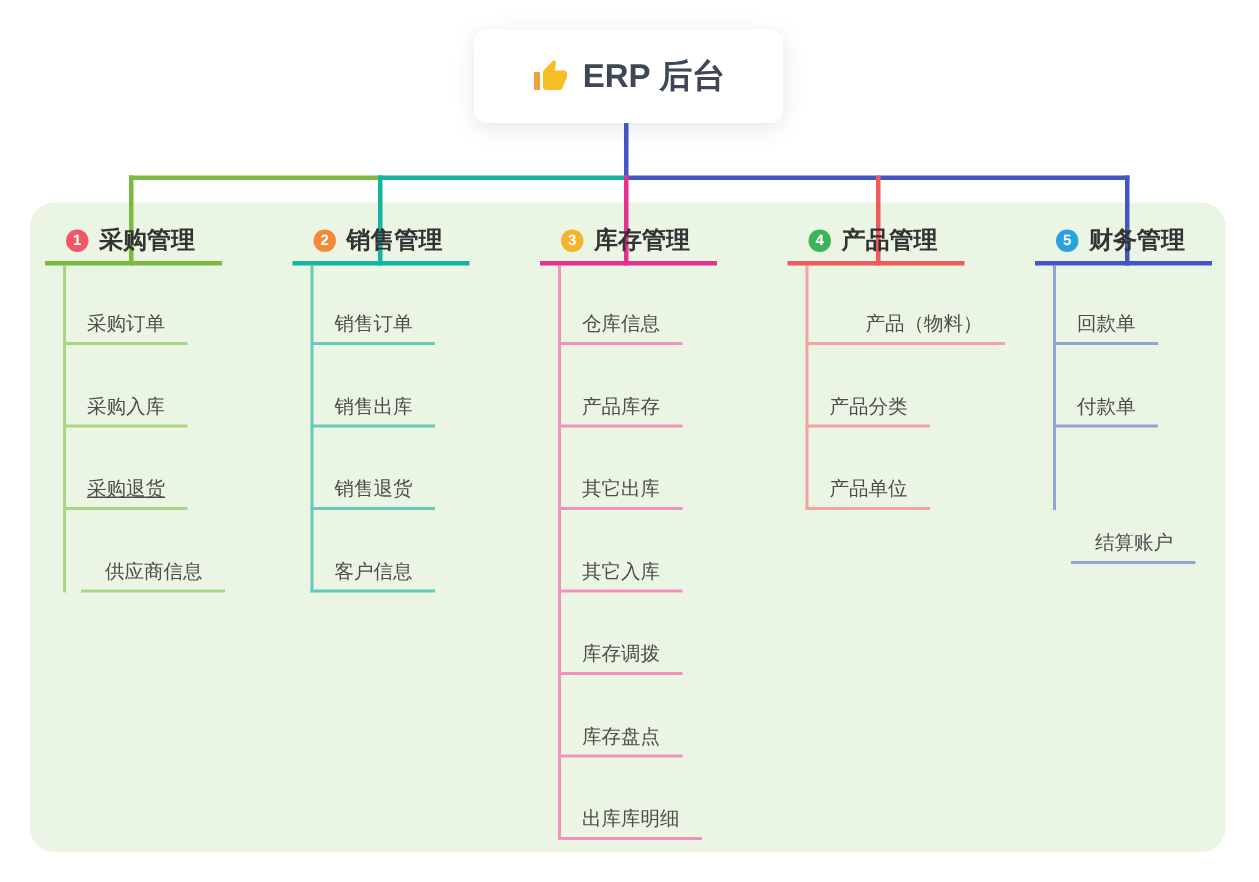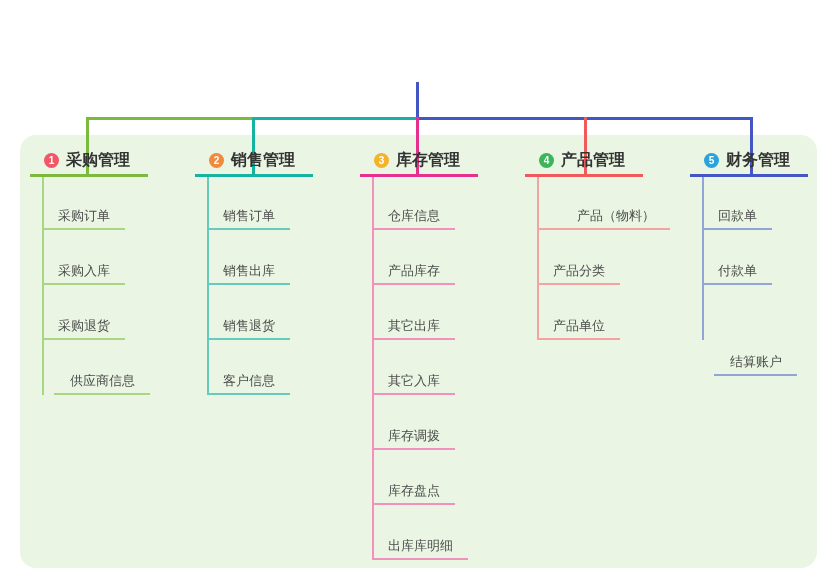--- a/index.html
+++ b/index.html
@@ -37,41 +37,48 @@
     line-height:21px;padding:0 15px 2px 16px;
     border-bottom:2px solid #000;
   }
 </style>
 </head>
 <body>
 
 <div class="stage" style="--panel-bg: #eaf6e3; --title-text: #333333; --child-text: #4c4c4c;">
   <div class="panel"></div>
 
+  <div class="root-card">
+    <svg width="24" height="24" viewBox="0 0 24 24" aria-hidden="true">
+      <path class="thumb-shade" fill="#e8a33d" d="M1 21h4V9H1z"></path>
+      <path class="thumb-main" fill="#f6bf26" d="M23 10c0-1.1-.9-2-2-2h-6.31l.95-4.57.03-.32c0-.41-.17-.79-.44-1.06L14.17 1 7.59 7.59C7.22 7.95 7 8.45 7 9v10c0 1.1.9 2 2 2h9c.83 0 1.54-.5 1.84-1.22l3.02-7.05c.09-.23.14-.47.14-.73v-2z"></path>
+    </svg>
+    <span>ERP 后台</span>
+  </div>
 
   <div id="connectors">
       <div class="seg" style="left: 416px; top: 82px; width: 3px; height: 38px; background: rgb(68, 86, 196);"></div>
       <div class="seg" style="left: 86px; top: 117px; width: 169px; height: 3px; background: rgb(124, 185, 63);"></div>
       <div class="seg" style="left: 252px; top: 117px; width: 166px; height: 3px; background: rgb(22, 178, 162);"></div>
       <div class="seg" style="left: 416px; top: 117px; width: 337px; height: 3px; background: rgb(68, 86, 196);"></div>
       <div class="seg" style="left: 86px; top: 117px; width: 3px; height: 60px; background: rgb(124, 185, 63);"></div>
       <div class="seg" style="left: 252px; top: 117px; width: 3px; height: 60px; background: rgb(22, 178, 162);"></div>
       <div class="seg" style="left: 416px; top: 117px; width: 3px; height: 60px; background: rgb(229, 48, 143);"></div>
       <div class="seg" style="left: 584px; top: 117px; width: 3px; height: 60px; background: rgb(240, 90, 90);"></div>
       <div class="seg" style="left: 750px; top: 117px; width: 3px; height: 60px; background: rgb(68, 86, 196);"></div>
     </div>
   <div id="branches">
       <div class="branch-header" style="left: 30px; border-bottom-color: rgb(124, 185, 63);">
         <span class="badge" style="background: rgb(242, 87, 103);">1</span>
         <span>采购管理</span>
       </div>
       <div class="vline" style="left: 42px; top: 177px; height: 218px; background: rgb(169, 213, 132);"></div>
       <div class="child-item" style="left: 42px; top: 205px; border-bottom-color: rgb(169, 213, 132);">采购订单</div>
       <div class="child-item" style="left: 42px; top: 260px; border-bottom-color: rgb(169, 213, 132);">采购入库</div>
-      <div class="child-item" style="left: 42px; top: 315px; border-bottom-color: rgb(169, 213, 132);">采购退货</div>
+      <div class="child-item" style="left: 42px; top: 315px; border-bottom-color: rgb(169, 213, 132); text-decoration: underline;">采购退货</div>
       <div class="child-item" style="left: 54px; top: 370px; border-bottom-color: rgb(169, 213, 132);">供应商信息</div>
       <div class="branch-header" style="left: 195px; border-bottom-color: rgb(22, 178, 162);">
         <span class="badge" style="background: rgb(241, 138, 59);">2</span>
         <span>销售管理</span>
       </div>
       <div class="vline" style="left: 207px; top: 177px; height: 218px; background: rgb(102, 202, 188);"></div>
       <div class="child-item" style="left: 207px; top: 205px; border-bottom-color: rgb(102, 202, 188);">销售订单</div>
       <div class="child-item" style="left: 207px; top: 260px; border-bottom-color: rgb(102, 202, 188);">销售出库</div>
       <div class="child-item" style="left: 207px; top: 315px; border-bottom-color: rgb(102, 202, 188);">销售退货</div>
       <div class="child-item" style="left: 207px; top: 370px; border-bottom-color: rgb(102, 202, 188);">客户信息</div>

